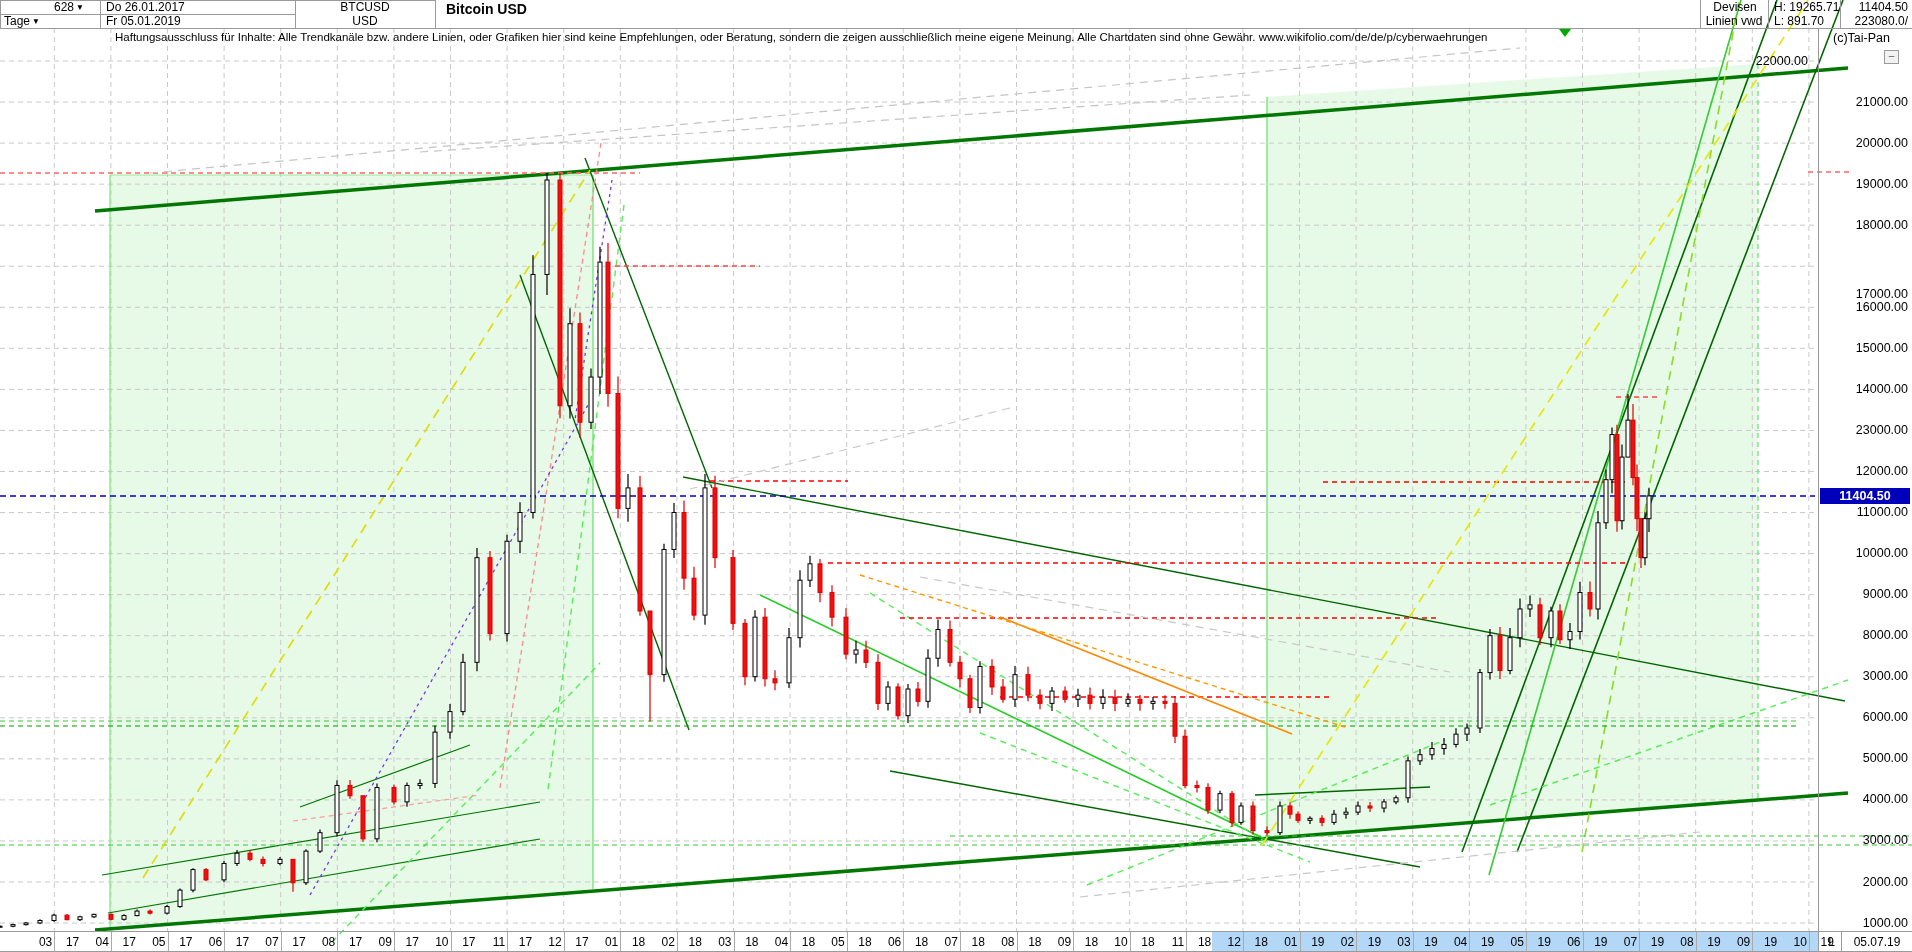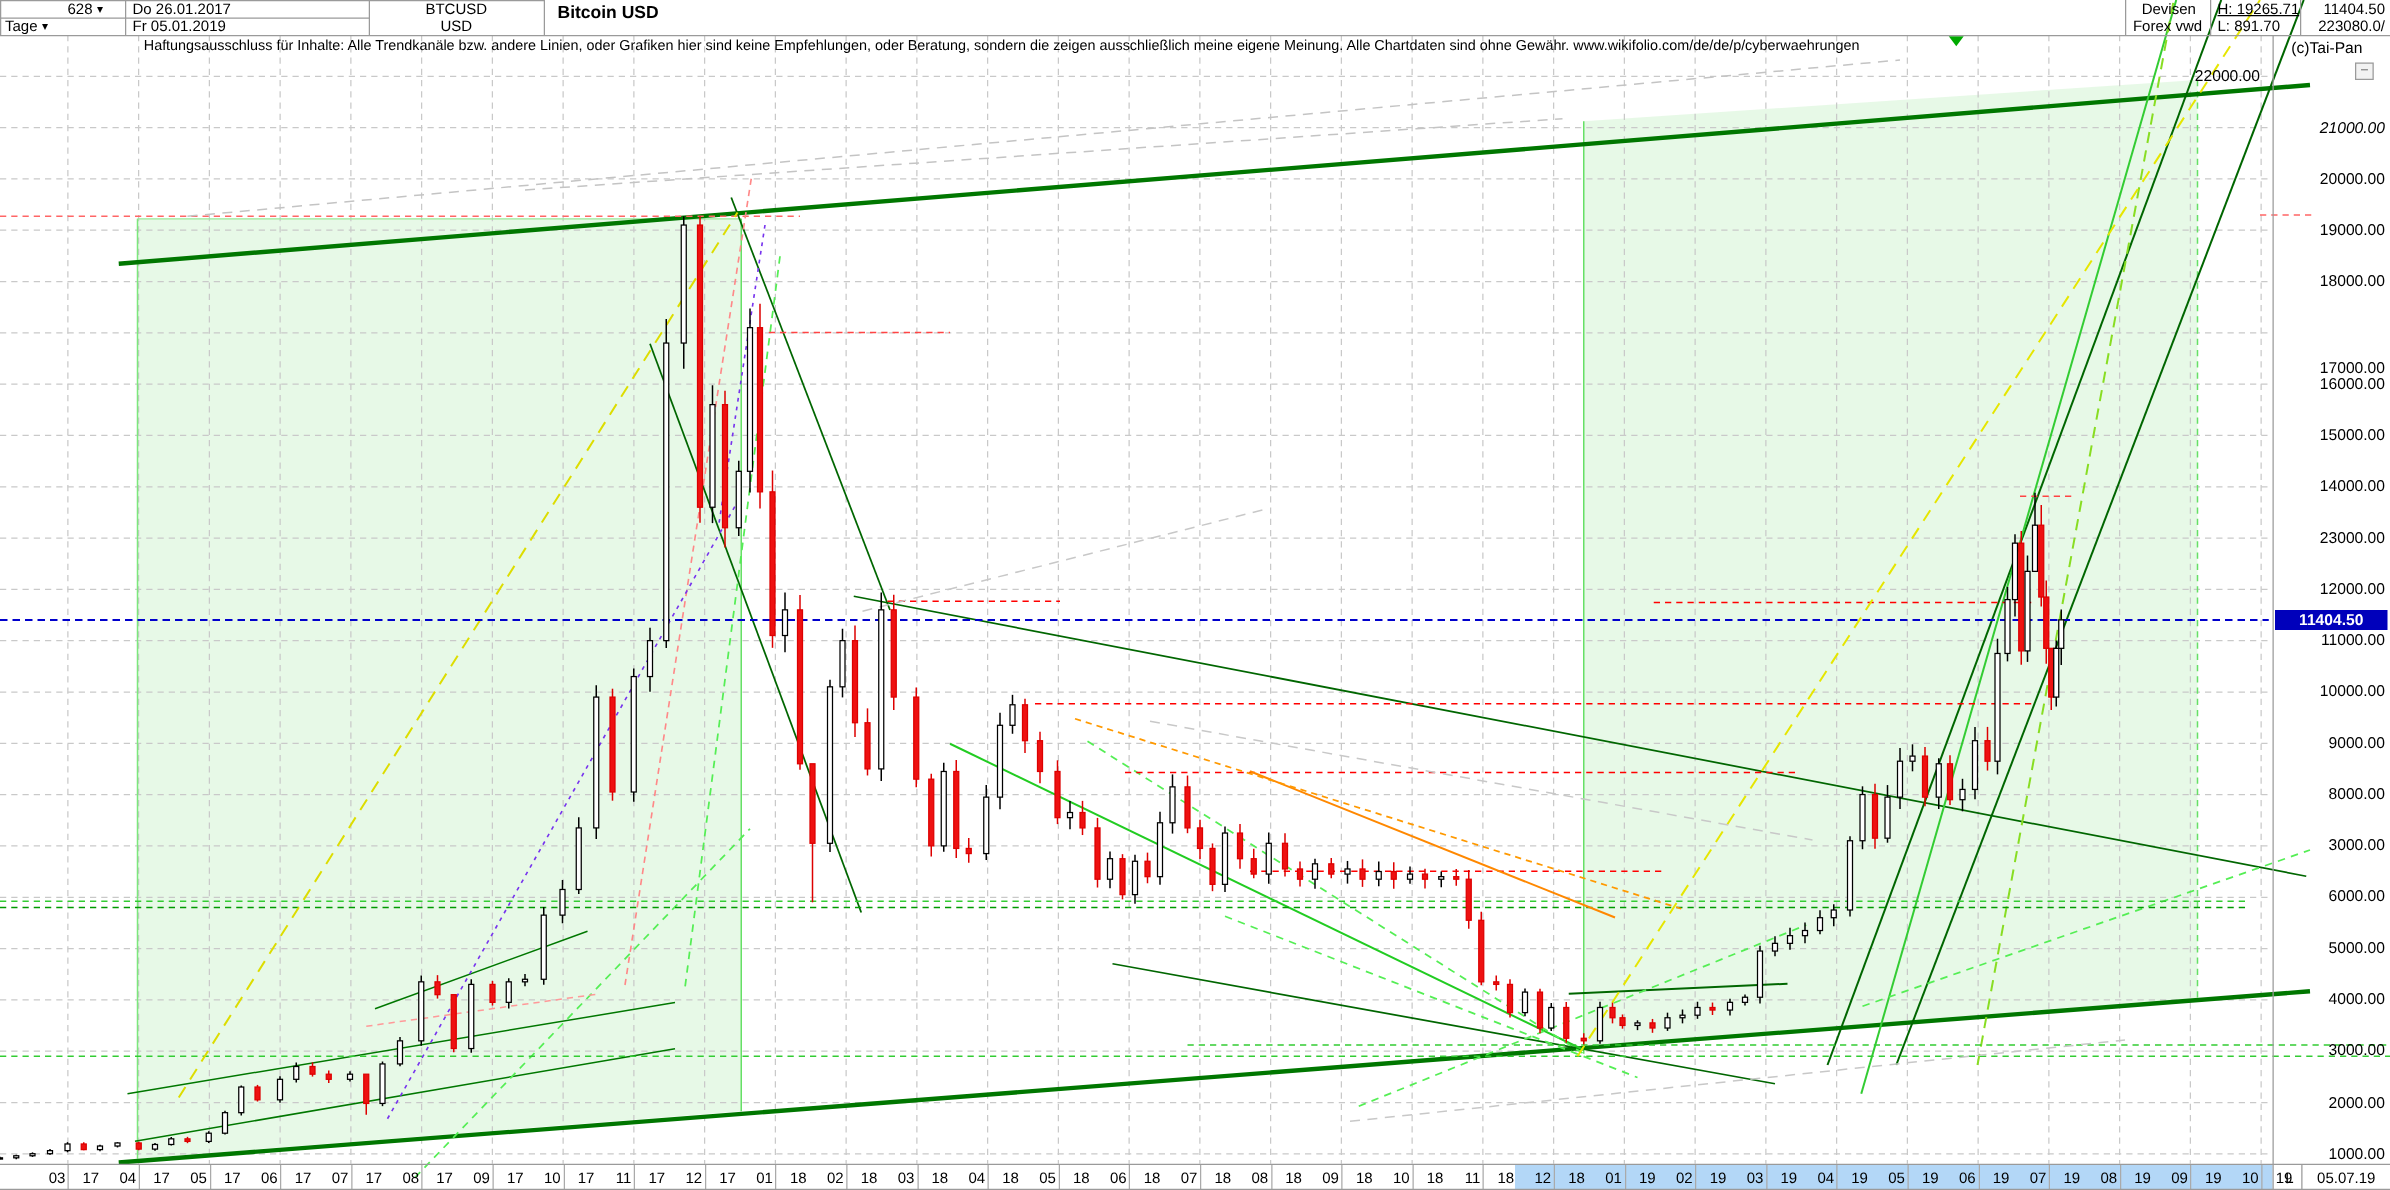--- a/index.html
+++ b/index.html
@@ -460,34 +460,34 @@
     <span>Tage</span>
     <span class="chev">▾</span>
   </div>
   <div class="hcell" style="left:106px;top:0;">Do 26.01.2017</div>
   <div class="hcell" style="left:106px;top:14px;">Fr 05.01.2019</div>
   <div class="hcell" style="left:300px;top:0;width:130px;text-align:center;">BTCUSD</div>
   <div class="hcell" style="left:300px;top:14px;width:130px;text-align:center;">USD</div>
   <div class="hcell bold" style="left:446px;top:2px;font-size:14px;">Bitcoin USD</div>
 
   <div class="hcell" style="left:1706px;top:0;width:58px;text-align:center;">Devisen</div>
-  <div class="hcell" style="left:1702px;top:14px;width:64px;text-align:center;">Forex vwd</div>
-  <div class="hcell" style="left:1774px;top:0;text-decoration:underline;">H: 19265.71</div>
+  <div class="hcell" style="left:1702px;top:14px;width:64px;text-align:center;">Linien vwd</div>
+  <div class="hcell" style="left:1774px;top:0;">H: 19265.71</div>
   <div class="hcell" style="left:1774px;top:14px;">L: 891.70</div>
   <div class="hcell" style="left:1846px;top:0;width:62px;text-align:right;">11404.50</div>
   <div class="hcell" style="left:1846px;top:14px;width:62px;text-align:right;">223080.0/</div>
 
   <div id="copyright" style="left:1833px;top:31px;">(c)Tai-Pan</div>
   <div id="min-box" style="left:1884px;top:50px;"><span>–</span></div>
 
   <div id="disclaimer" style="left:115px;top:31px;">Haftungsausschluss für Inhalte: Alle Trendkanäle bzw. andere Linien, oder Grafiken hier sind keine Empfehlungen, oder Beratung, sondern die zeigen ausschließlich meine eigene Meinung. Alle Chartdaten sind ohne Gewähr.  www.wikifolio.com/de/de/p/cyberwaehrungen</div>
 
   <div id="ylabels">
       <div class="yl" style="left: 1722px; top: 53.5px;">22000.00</div>
-      <div class="yl" style="left: 1822px; top: 94.55px; font-style: italic;">21000.00</div>
+      <div class="yl" style="left: 1822px; top: 94.55px;">21000.00</div>
       <div class="yl" style="left: 1822px; top: 135.6px;">20000.00</div>
       <div class="yl" style="left: 1822px; top: 176.65px;">19000.00</div>
       <div class="yl" style="left: 1822px; top: 217.7px;">18000.00</div>
       <div class="yl" style="left: 1822px; top: 258.75px; margin-top: 28px;">17000.00</div>
       <div class="yl" style="left: 1822px; top: 299.8px;">16000.00</div>
       <div class="yl" style="left: 1822px; top: 340.85px;">15000.00</div>
       <div class="yl" style="left: 1822px; top: 381.9px;">14000.00</div>
       <div class="yl" style="left: 1822px; top: 422.95px;">23000.00</div>
       <div class="yl" style="left: 1822px; top: 464px;">12000.00</div>
       <div class="yl" style="left: 1822px; top: 505.05px;">11000.00</div>

